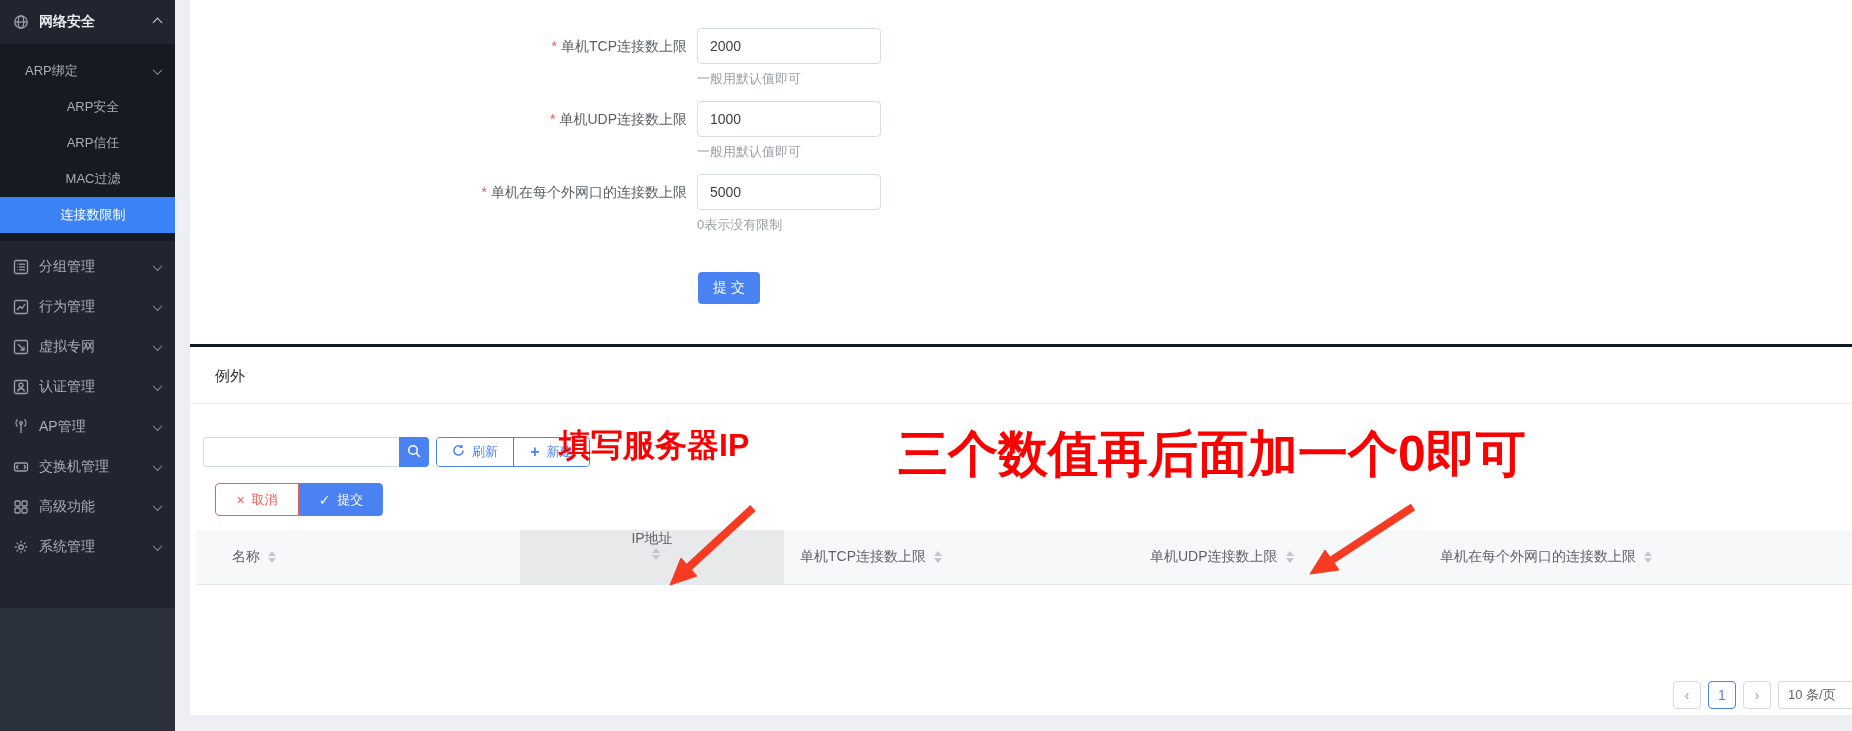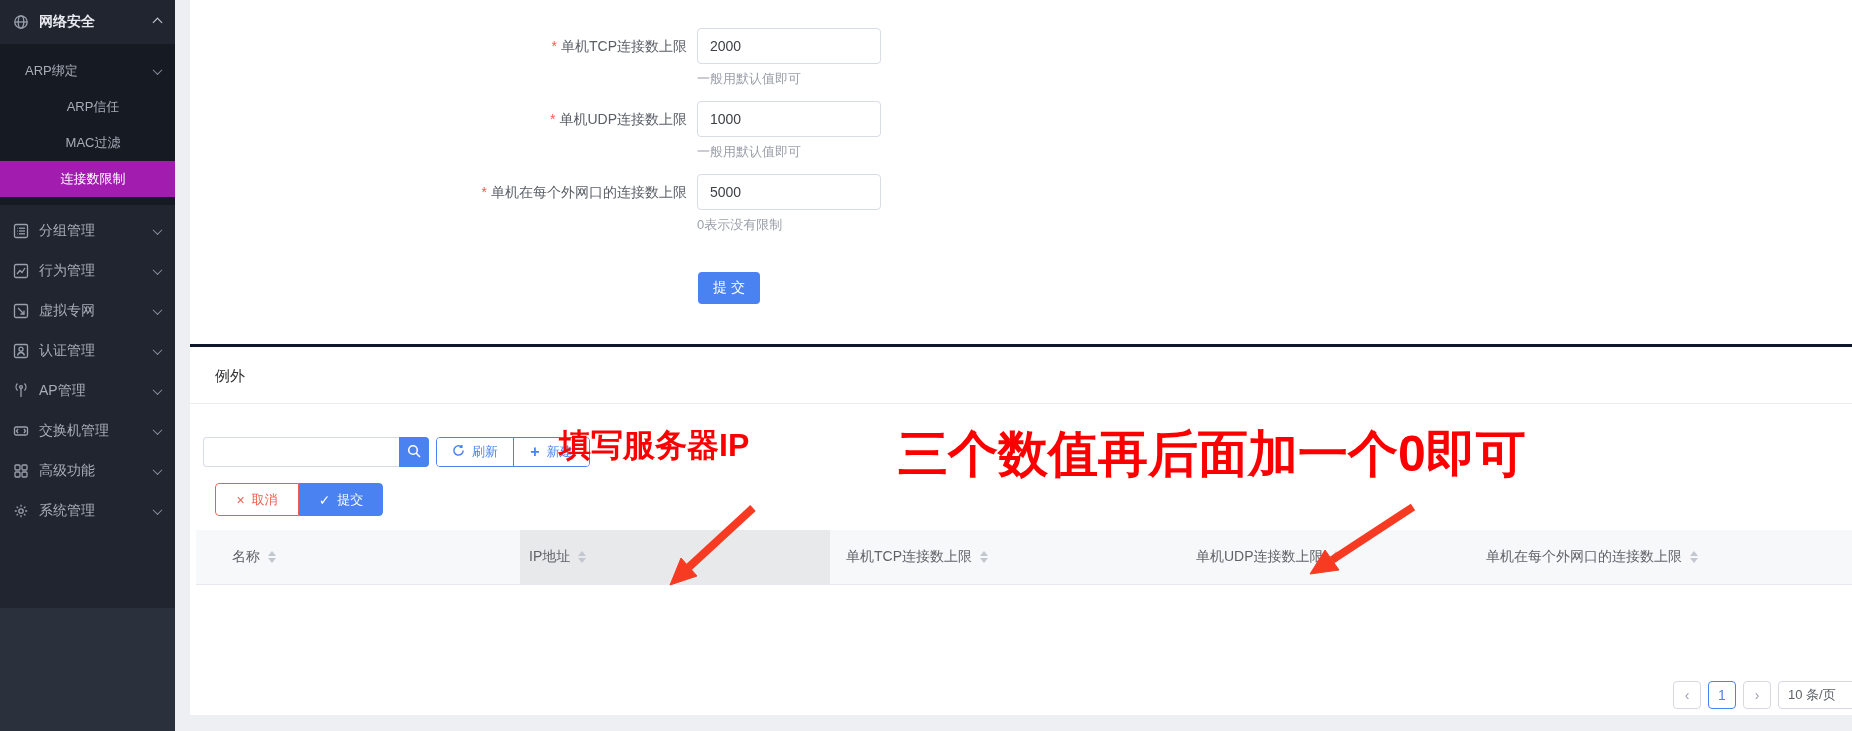--- a/index.html
+++ b/index.html
@@ -11,21 +11,21 @@
     font-size:14px; color:#333;
   }
 
   
   .sidebar { position:absolute; left:0; top:0; width:175px; height:731px; background:#20252f; z-index:2; }
   .sb-bottom { position:absolute; left:0; top:608px; bottom:0; width:100%; background:#2b313c; }
   .sb-header { position:relative; height:44px; display:flex; align-items:center; padding:0 14px 0 13px; color:#e8eaef; font-weight:bold; background:#20252f; cursor:pointer; }
   .sb-header .lbl { margin-left:10px; }
   .submenu { background:#161a23; padding:9px 0 8px; }
   .sub-item { height:36px; display:flex; align-items:center; padding-left:25px; padding-right:14px; color:#a7acb8; font-size:13px; cursor:pointer;justify-content:center; }
-  .sub-item.active { background:#a21caf; color:#fff; }
+  .sub-item.active { background:#3b82f6; color:#fff; }
   .menu { padding-top:6px; }
   .menu-item { height:40px; display:flex; align-items:center; padding:0 14px 0 13px; color:#a7acb8; cursor:pointer;justify-content:center; }
   .menu-item .lbl { margin-left:10px; }
   .spacer { flex:1 1 auto; }
   .chev { width:7px; height:7px; border-right:1.6px solid #8a90a0; border-bottom:1.6px solid #8a90a0; display:inline-block; }
   .chev.down { transform:rotate(45deg) translate(-1px,-1px); }
   .chev.up { transform:rotate(-135deg); border-color:#cfd3db; }
   .sb-icon { width:16px; height:16px; flex:0 0 16px; color:#9aa0ad; }
   .sb-icon svg { width:16px; height:16px; stroke:currentColor; fill:none; stroke-width:1.3; }
 
@@ -57,21 +57,21 @@
   .action-group { position:absolute; left:25px; top:136px; height:33px; display:flex; border-radius:4px; overflow:hidden; }
   .btn-cancel { width:84px; background:#fff; border:1px solid #f25b4e; border-radius:4px 0 0 4px; color:#f25b4e; font-size:13px; display:flex; align-items:center; justify-content:center; gap:7px; cursor:pointer; }
   .btn-commit { width:84px; background:#4a82f2; border:none; border-radius:0 4px 4px 0; color:#fff; font-size:13px; display:flex; align-items:center; justify-content:center; gap:7px; cursor:pointer; }
   .x-glyph,.ck-glyph { font-size:14px; line-height:1; }
 
   
   .xtable { position:absolute; left:6px; top:183px; width:1656px; }
   .thead { display:flex; height:55px; background:#f7f8fa; border-bottom:1px solid #e6e9ef; }
   .th { display:flex; align-items:center; color:#5f6368; font-size:14px; }
   .th-name { width:324px; padding-left:36px; }
-  .th-ip   { width:310px; padding-left:9px; background:#e8e9eb; }
+  .th-ip   { width:264px; padding-left:0; background:#e8e9eb;flex-direction:column; }
   .th-tcp  { width:330px; padding-left:16px; }
   .th-udp  { width:290px; padding-left:36px; }
   .th-wan  { width:402px; padding-left:36px; }
   .caret { display:inline-flex; flex-direction:column; margin-left:8px; row-gap:2px; cursor:pointer; }
   .caret i { display:block; width:0; height:0; border-left:4px solid transparent; border-right:4px solid transparent; }
   .caret .c-up { border-bottom:5px solid #c3c7cf; }
   .caret .c-dn { border-top:5px solid #c3c7cf; }
 
   .trow { position:relative; height:68px; border-bottom:1px solid #edeff4; }
   .del-btn { position:absolute; left:12px; top:19px; width:24px; height:27px; border:1px solid #f25b4e; border-radius:4px; background:#fff; cursor:pointer; display:flex; align-items:center; justify-content:center; }
@@ -110,20 +110,23 @@
     <span class="lbl">网络安全</span>
     <span class="spacer"></span>
     <span class="chev up"></span>
   </div>
 
   <div class="submenu">
     <div class="sub-item">
       <span>ARP绑定</span>
       <span class="spacer"></span>
       <span class="chev down"></span>
+    </div>
+    <div class="sub-item">
+      <span>ARP安全</span>
     </div>
     <div class="sub-item">
       <span>ARP信任</span>
     </div>
     <div class="sub-item">
       <span>MAC过滤</span>
     </div>
     <div class="sub-item active">
       <span>连接数限制</span>
     </div>

